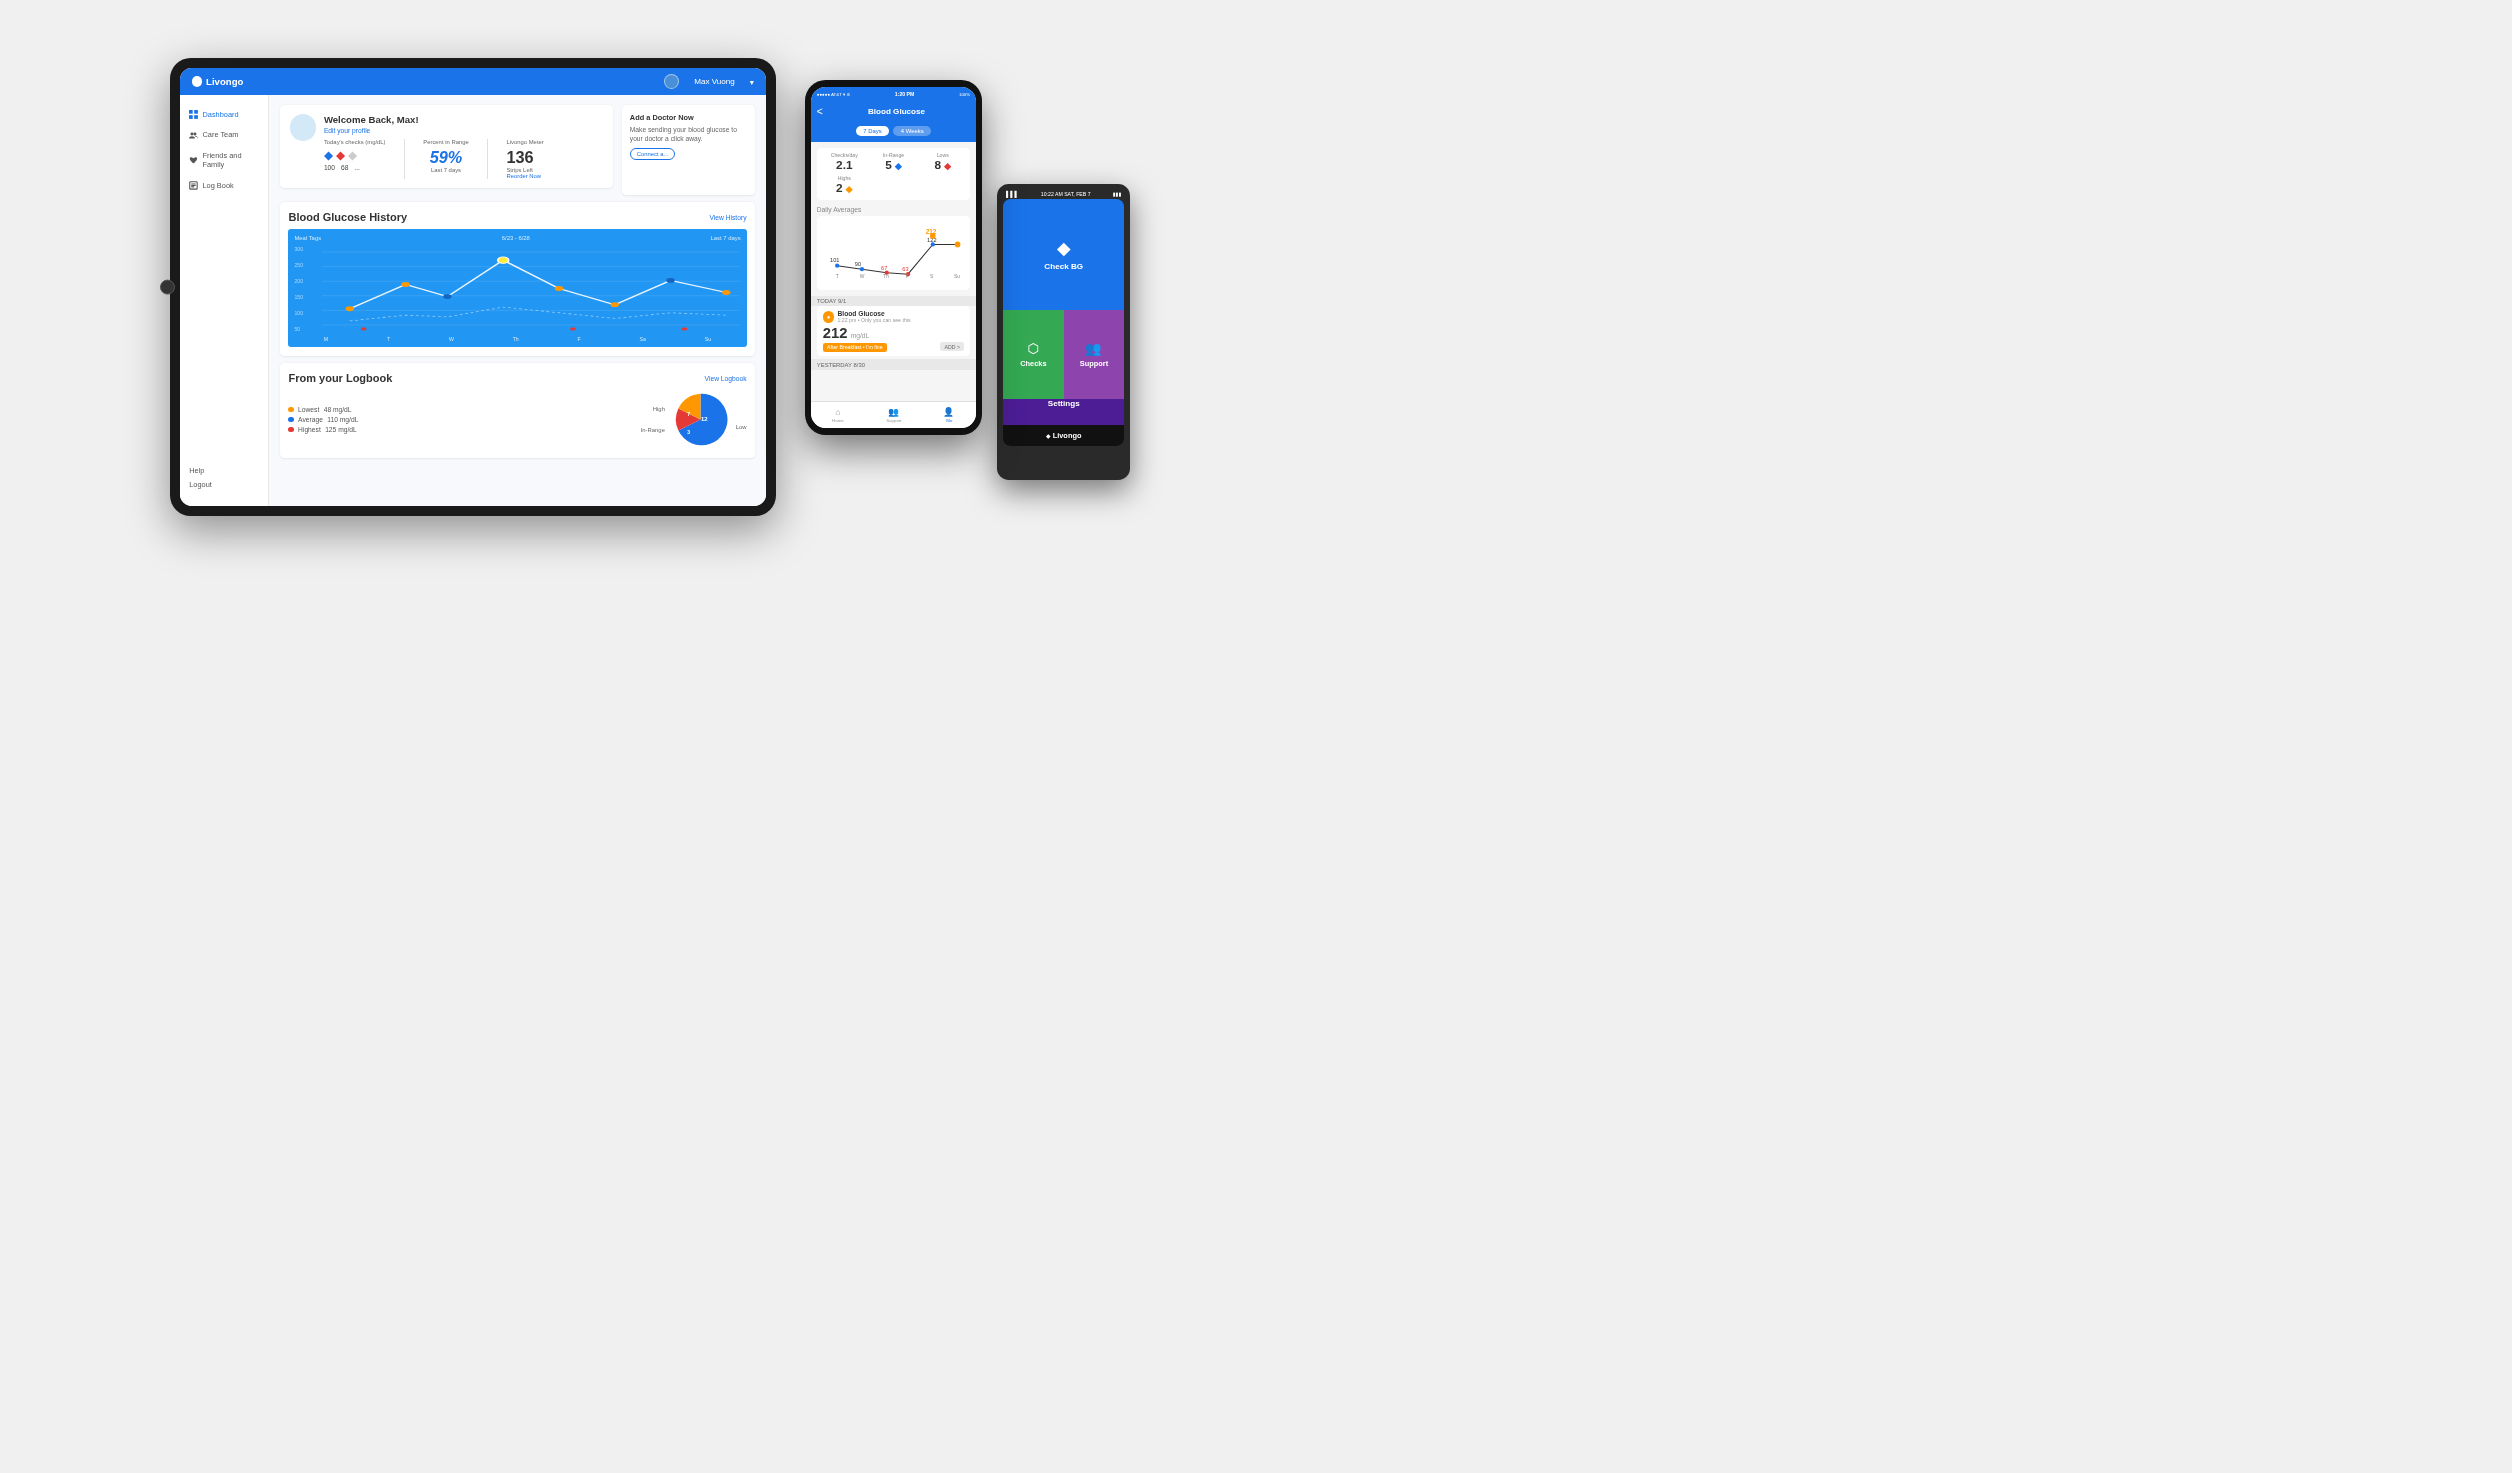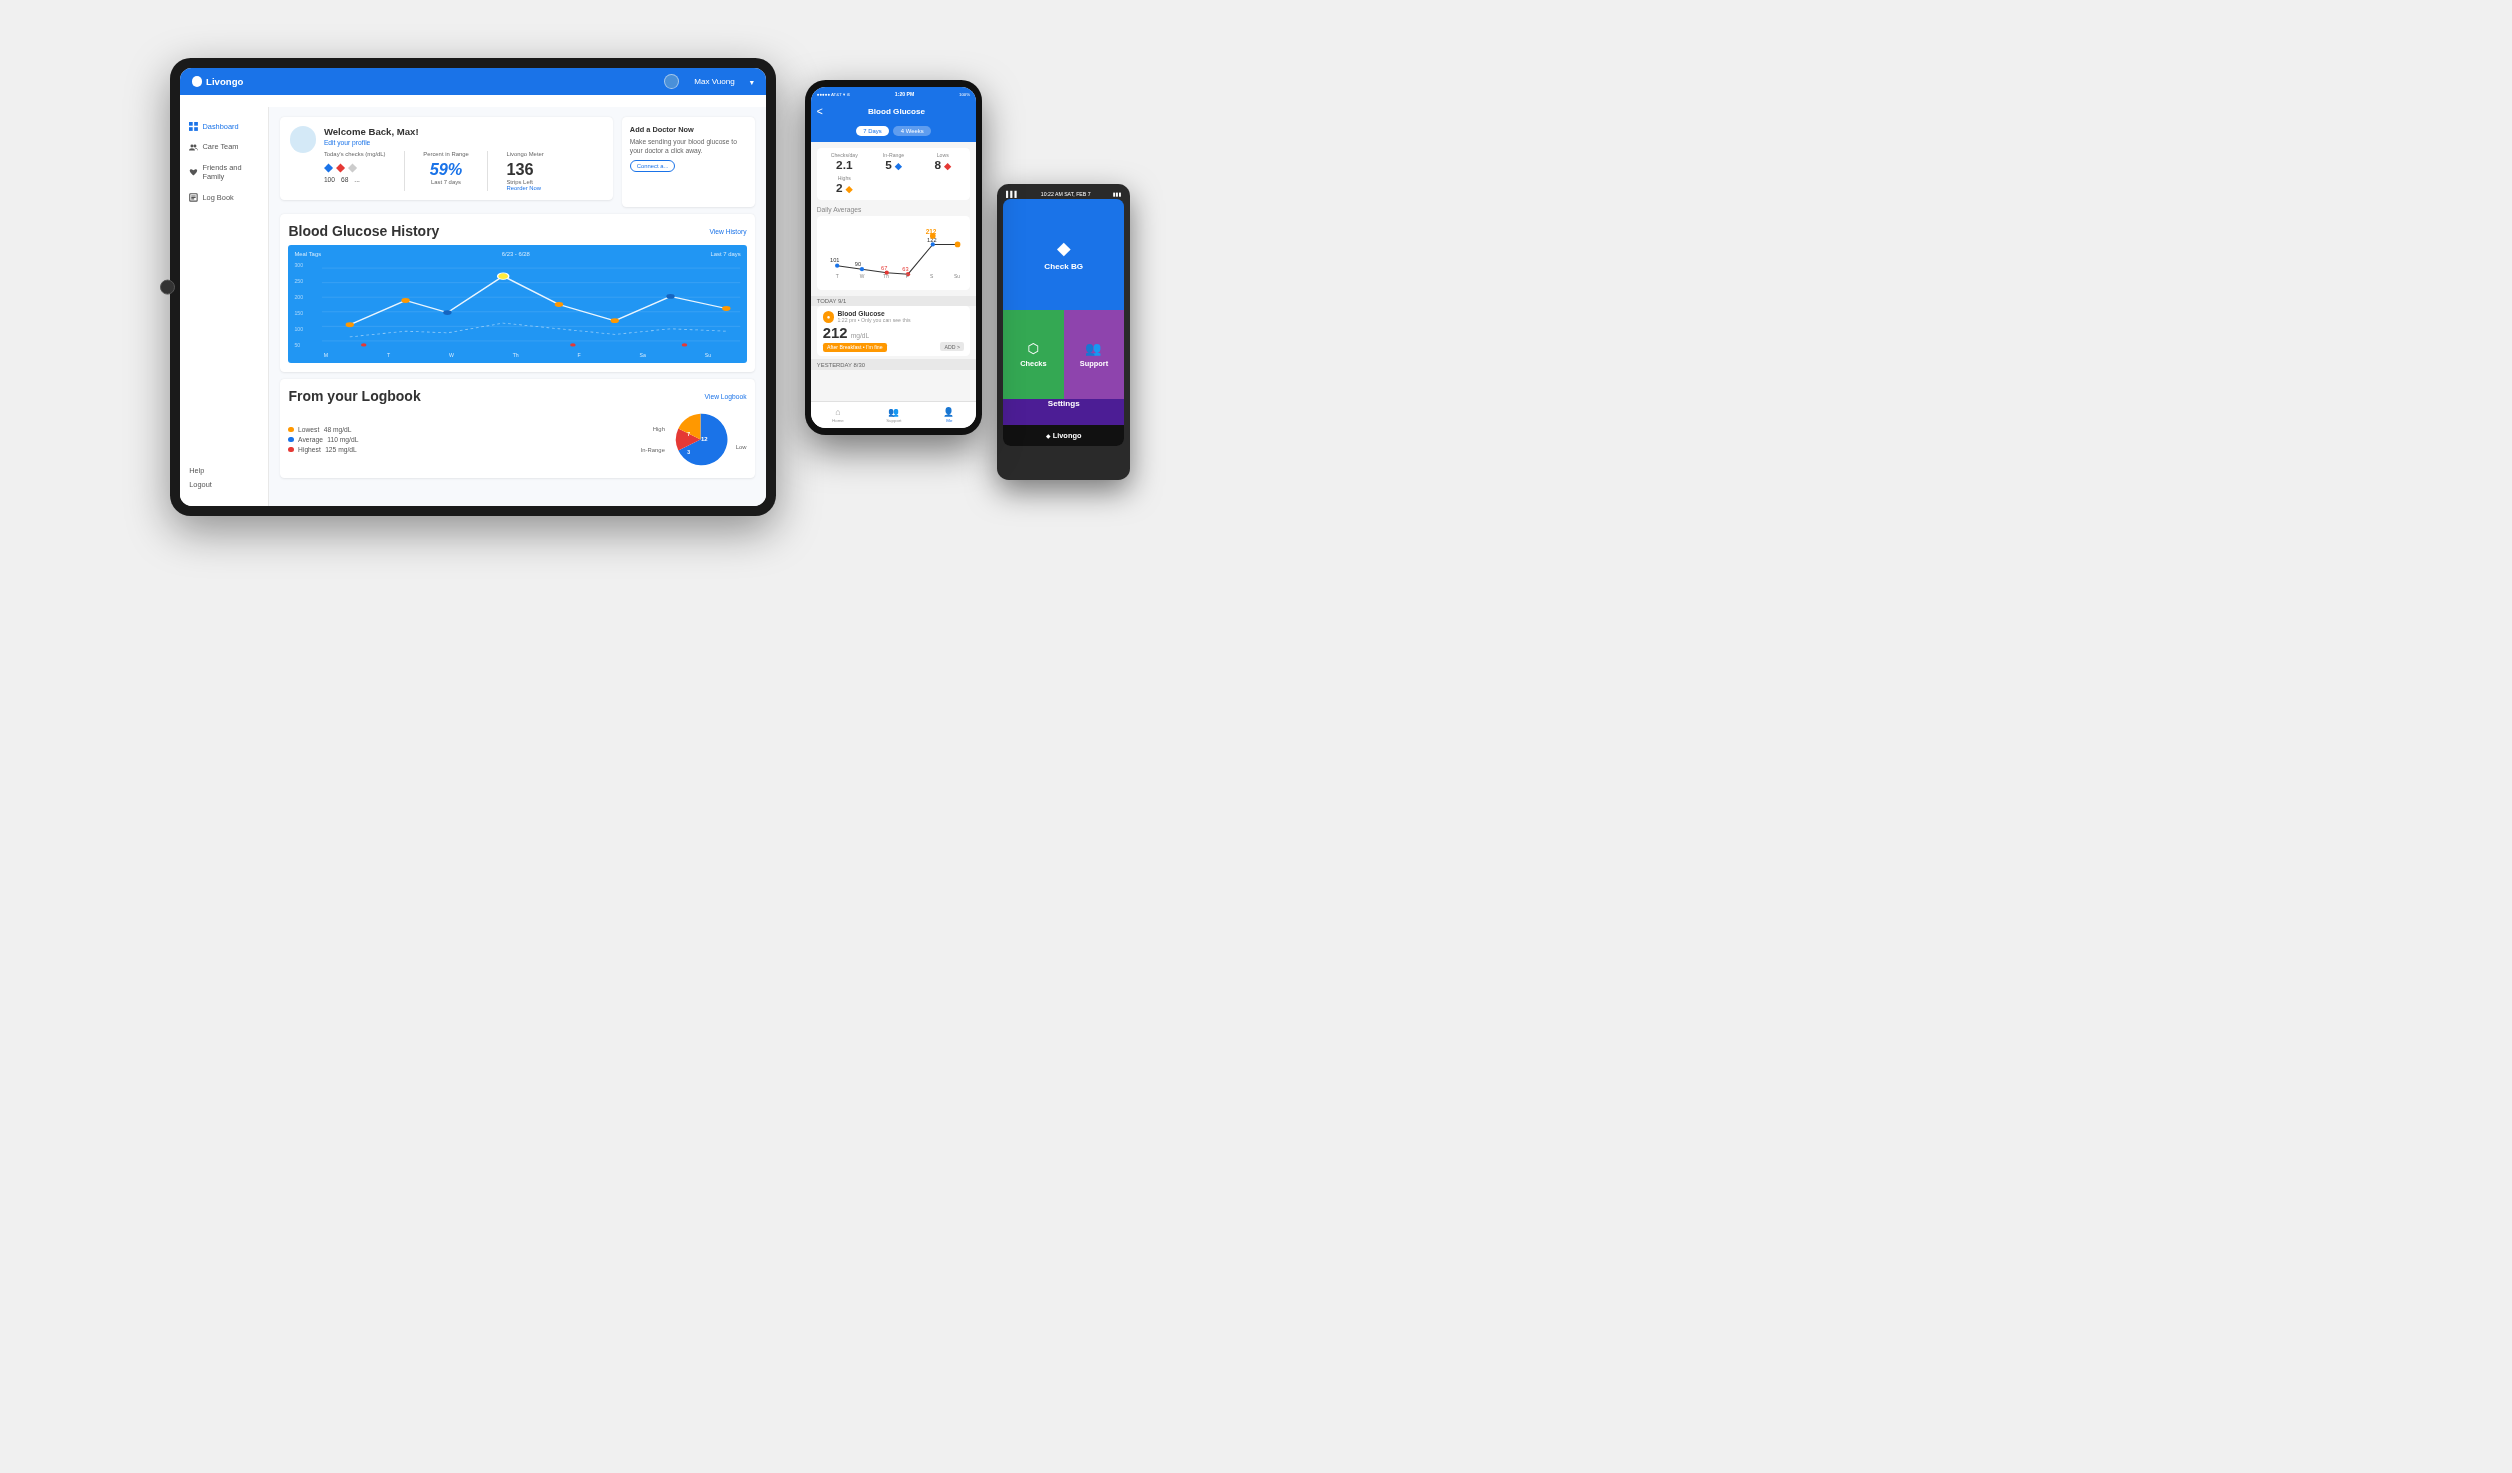--- a/index.html
+++ b/index.html
@@ -91,21 +91,20 @@
       border-radius: 50%;
       background: #4a90d9;
       border: 1.5px solid rgba(255,255,255,0.5);
     }
 
     
     .tablet-body {
       display: flex;
       flex: 1;
       overflow: hidden;
-      margin-top: 12px;
     }
 
     
     .sidebar {
       width: 89px;
       background: #fff;
       border-right: 0.7px solid #e8e8e8;
       padding: 8.9px 0;
       display: flex;
       flex-direction: column;
@@ -220,21 +219,21 @@
       padding: 8.9px;
       margin-bottom: 7.4px;
       box-shadow: 0 0.7px 2.2px rgba(0,0,0,0.08);
     }
     .section-header {
       display: flex;
       justify-content: space-between;
       align-items: center;
       margin-bottom: 5.9px;
     }
-    .section-title { font-size: 14px; font-weight: 600; color: #333; }
+    .section-title { font-size: 11px; font-weight: 600; color: #333; }
     .view-link { font-size: 6.7px; color: #1a73e8; cursor: pointer; }
 
     
     .chart-container {
       background: #2196F3;
       border-radius: 3px;
       padding: 5.9px;
       position: relative;
       height: 118px;
     }

